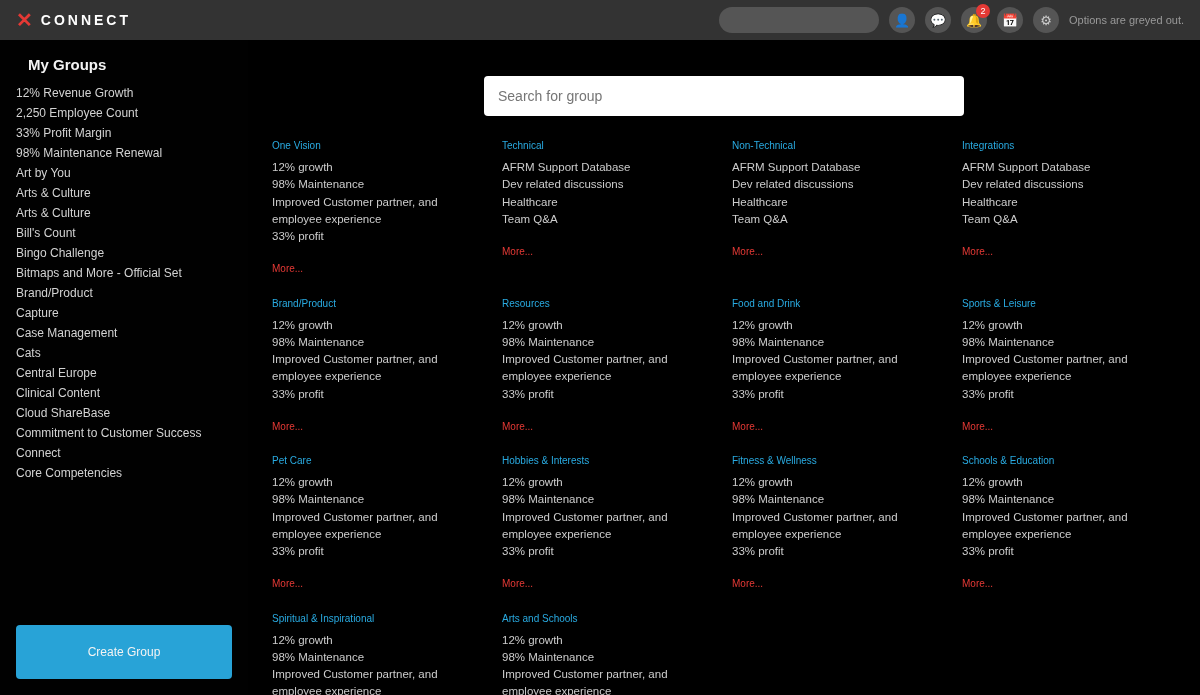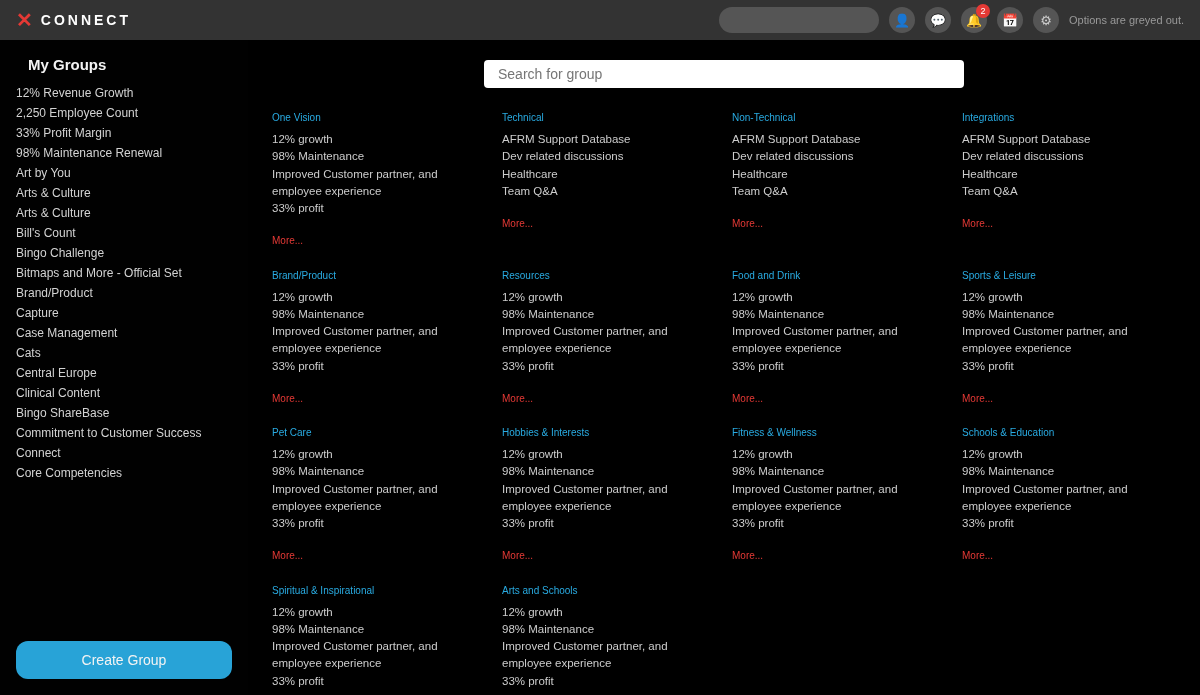--- a/index.html
+++ b/index.html
@@ -136,23 +136,23 @@
       text-overflow: ellipsis;
     }
     .sidebar-bottom {
       padding: 12px 16px 16px 16px;
     }
     .create-group-btn {
       width: 100%;
       background: #29ABE2;
       color: #fff;
       border: none;
-      border-radius: 12px;
-      height: 38px;
-      font-size: 14px;
+      border-radius: 4px;
+      height: 54px;
+      font-size: 12px;
       cursor: pointer;
       font-weight: 500;
     }
 
     
     .content {
       flex: 1;
       background: #000000;
       padding: 20px 24px;
       overflow-y: auto;
@@ -166,25 +166,25 @@
       background: #111;
     }
     .content::-webkit-scrollbar-thumb {
       background: #444;
     }
 
     .search-group-bar {
       width: 100%;
       max-width: 480px;
       display: block;
-      margin: 0 auto 24px auto;
+      margin: 16px auto 24px auto;
       background: #fff;
       border: none;
       border-radius: 4px;
-      height: 28px;
+      height: 40px;
       padding: 0 14px;
       font-size: 14px;
       color: #ec4899;
     }
 
     
     .groups-grid {
       display: grid;
       grid-template-columns: 1fr 1fr 1fr 1fr;
       gap: 20px 16px;
@@ -250,21 +250,21 @@
         <div class="sidebar-item">Arts &amp; Culture</div>
         <div class="sidebar-item">Bill's Count</div>
         <div class="sidebar-item">Bingo Challenge</div>
         <div class="sidebar-item">Bitmaps and More - Official Set</div>
         <div class="sidebar-item">Brand/Product</div>
         <div class="sidebar-item">Capture</div>
         <div class="sidebar-item">Case Management</div>
         <div class="sidebar-item">Cats</div>
         <div class="sidebar-item">Central Europe</div>
         <div class="sidebar-item">Clinical Content</div>
-        <div class="sidebar-item">Bingo ShareBase</div>
+        <div class="sidebar-item">Cloud ShareBase</div>
         <div class="sidebar-item">Commitment to Customer Success</div>
         <div class="sidebar-item">Connect</div>
         <div class="sidebar-item">Core Competencies</div>
       </div>
     <div class="sidebar-bottom">
       <button class="create-group-btn">Create Group</button>
     </div>
   </aside>
 
   <main class="content">

